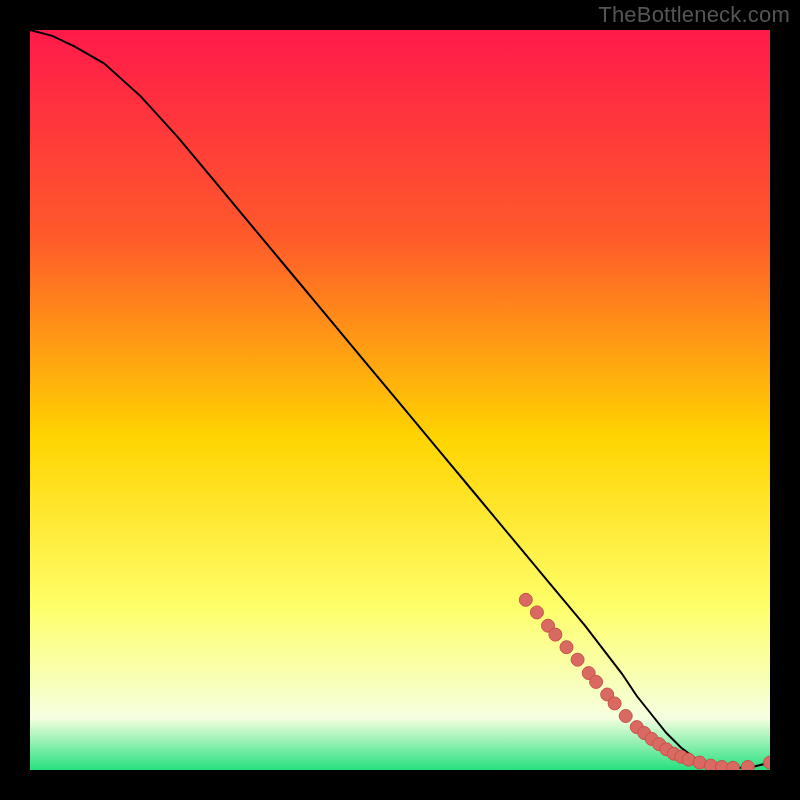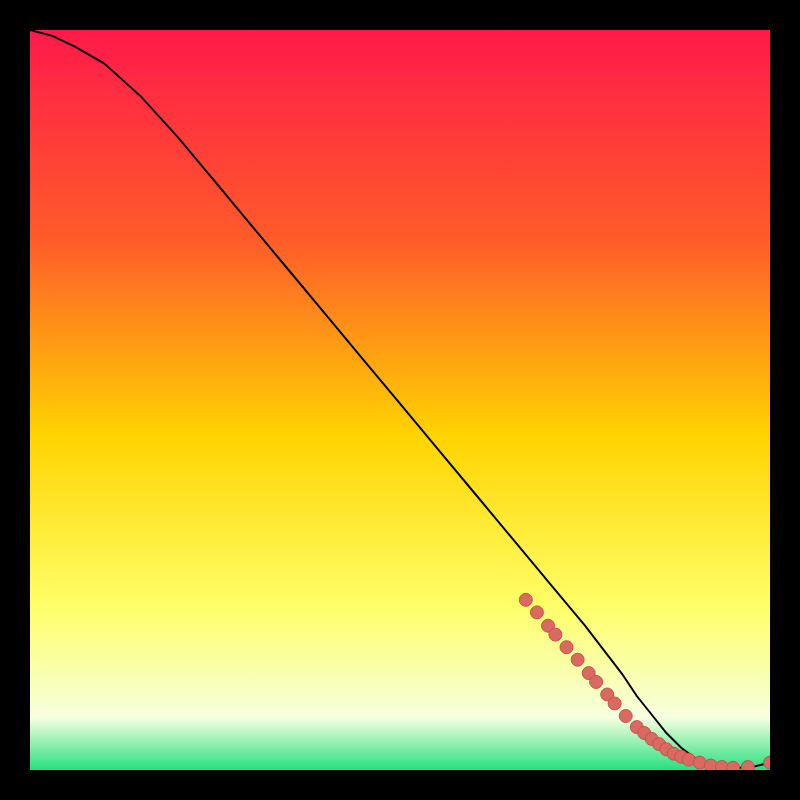--- a/index.html
+++ b/index.html
@@ -37,20 +37,21 @@
   .plot svg {
     display: block;
     width: 740px;
     height: 740px;
   }
 </style>
 </head>
 <body>
 
 <div class="stage">
+  <div class="watermark">TheBottleneck.com</div>
 
   <div class="plot">
     <svg viewBox="0 0 740 740">
       <defs>
         <linearGradient id="bg-grad" x1="0" y1="0" x2="0" y2="1">
           <stop id="g0" offset="0%" stop-color="#ff1a4a"></stop>
           <stop id="g1" offset="28%" stop-color="#ff5a2a"></stop>
           <stop id="g2" offset="55%" stop-color="#ffd400"></stop>
           <stop id="g3" offset="78%" stop-color="#ffff6a"></stop>
           <stop id="g4" offset="93%" stop-color="#f5ffe0"></stop>

